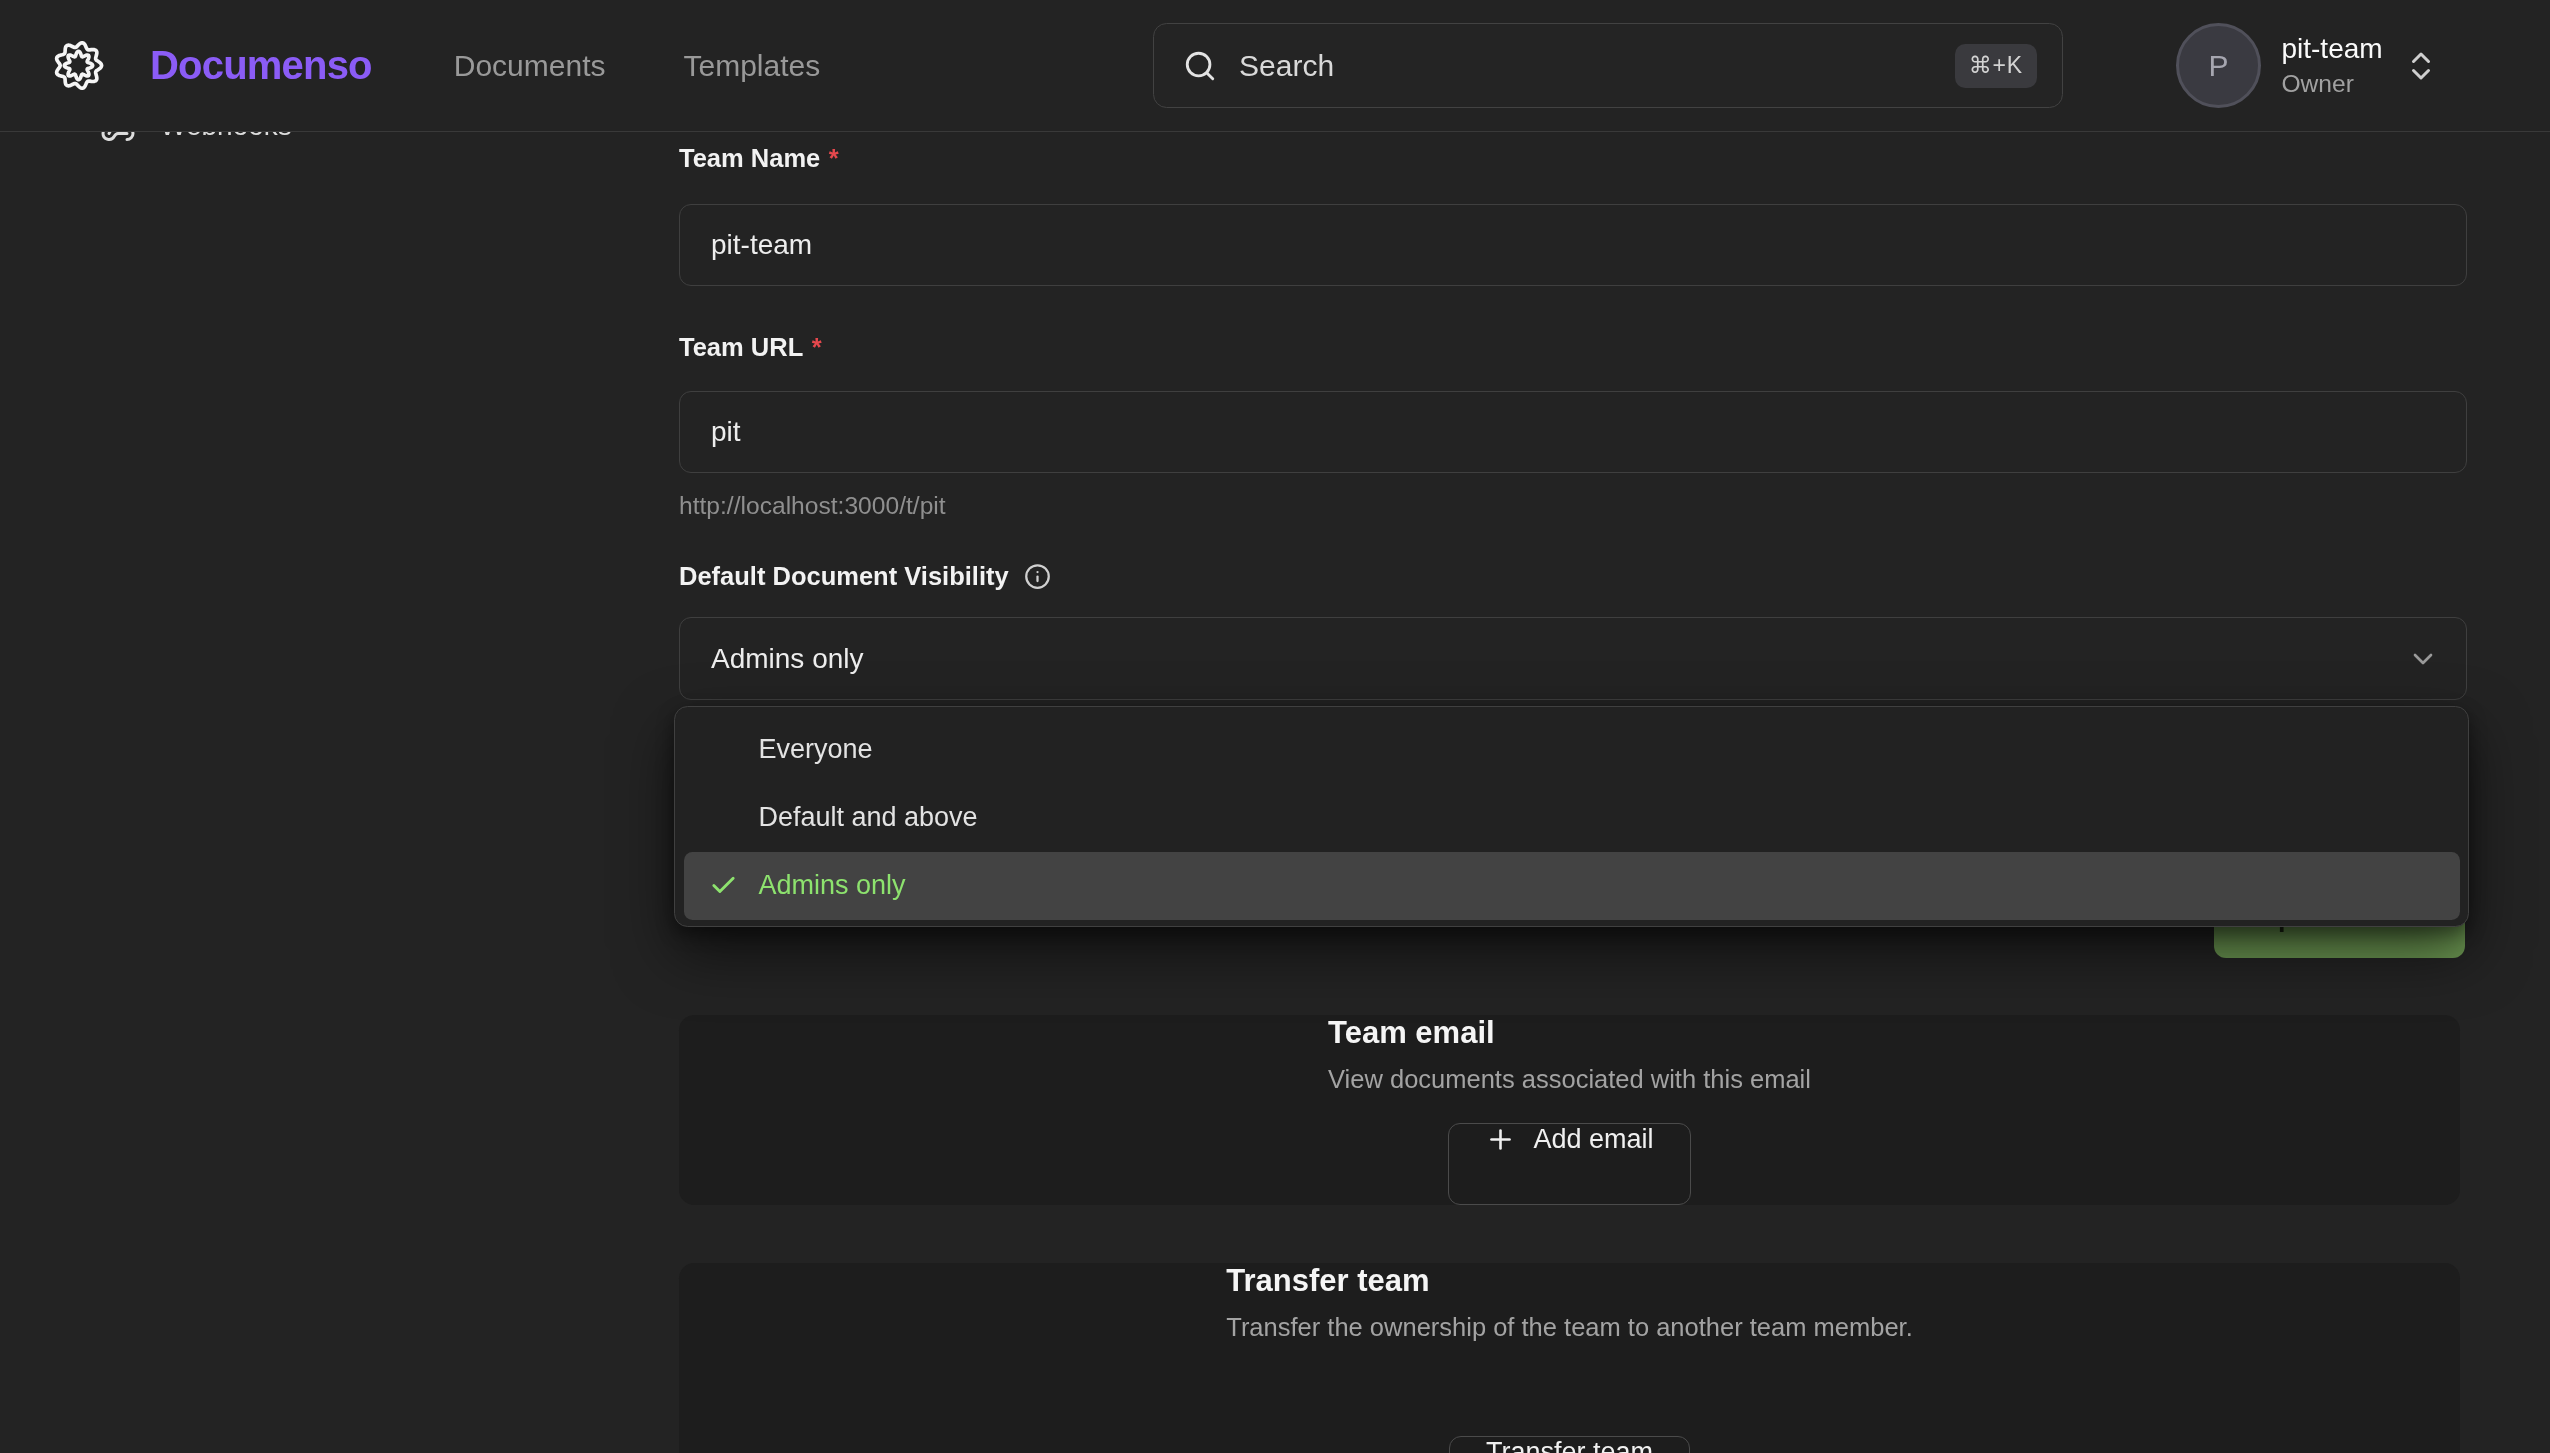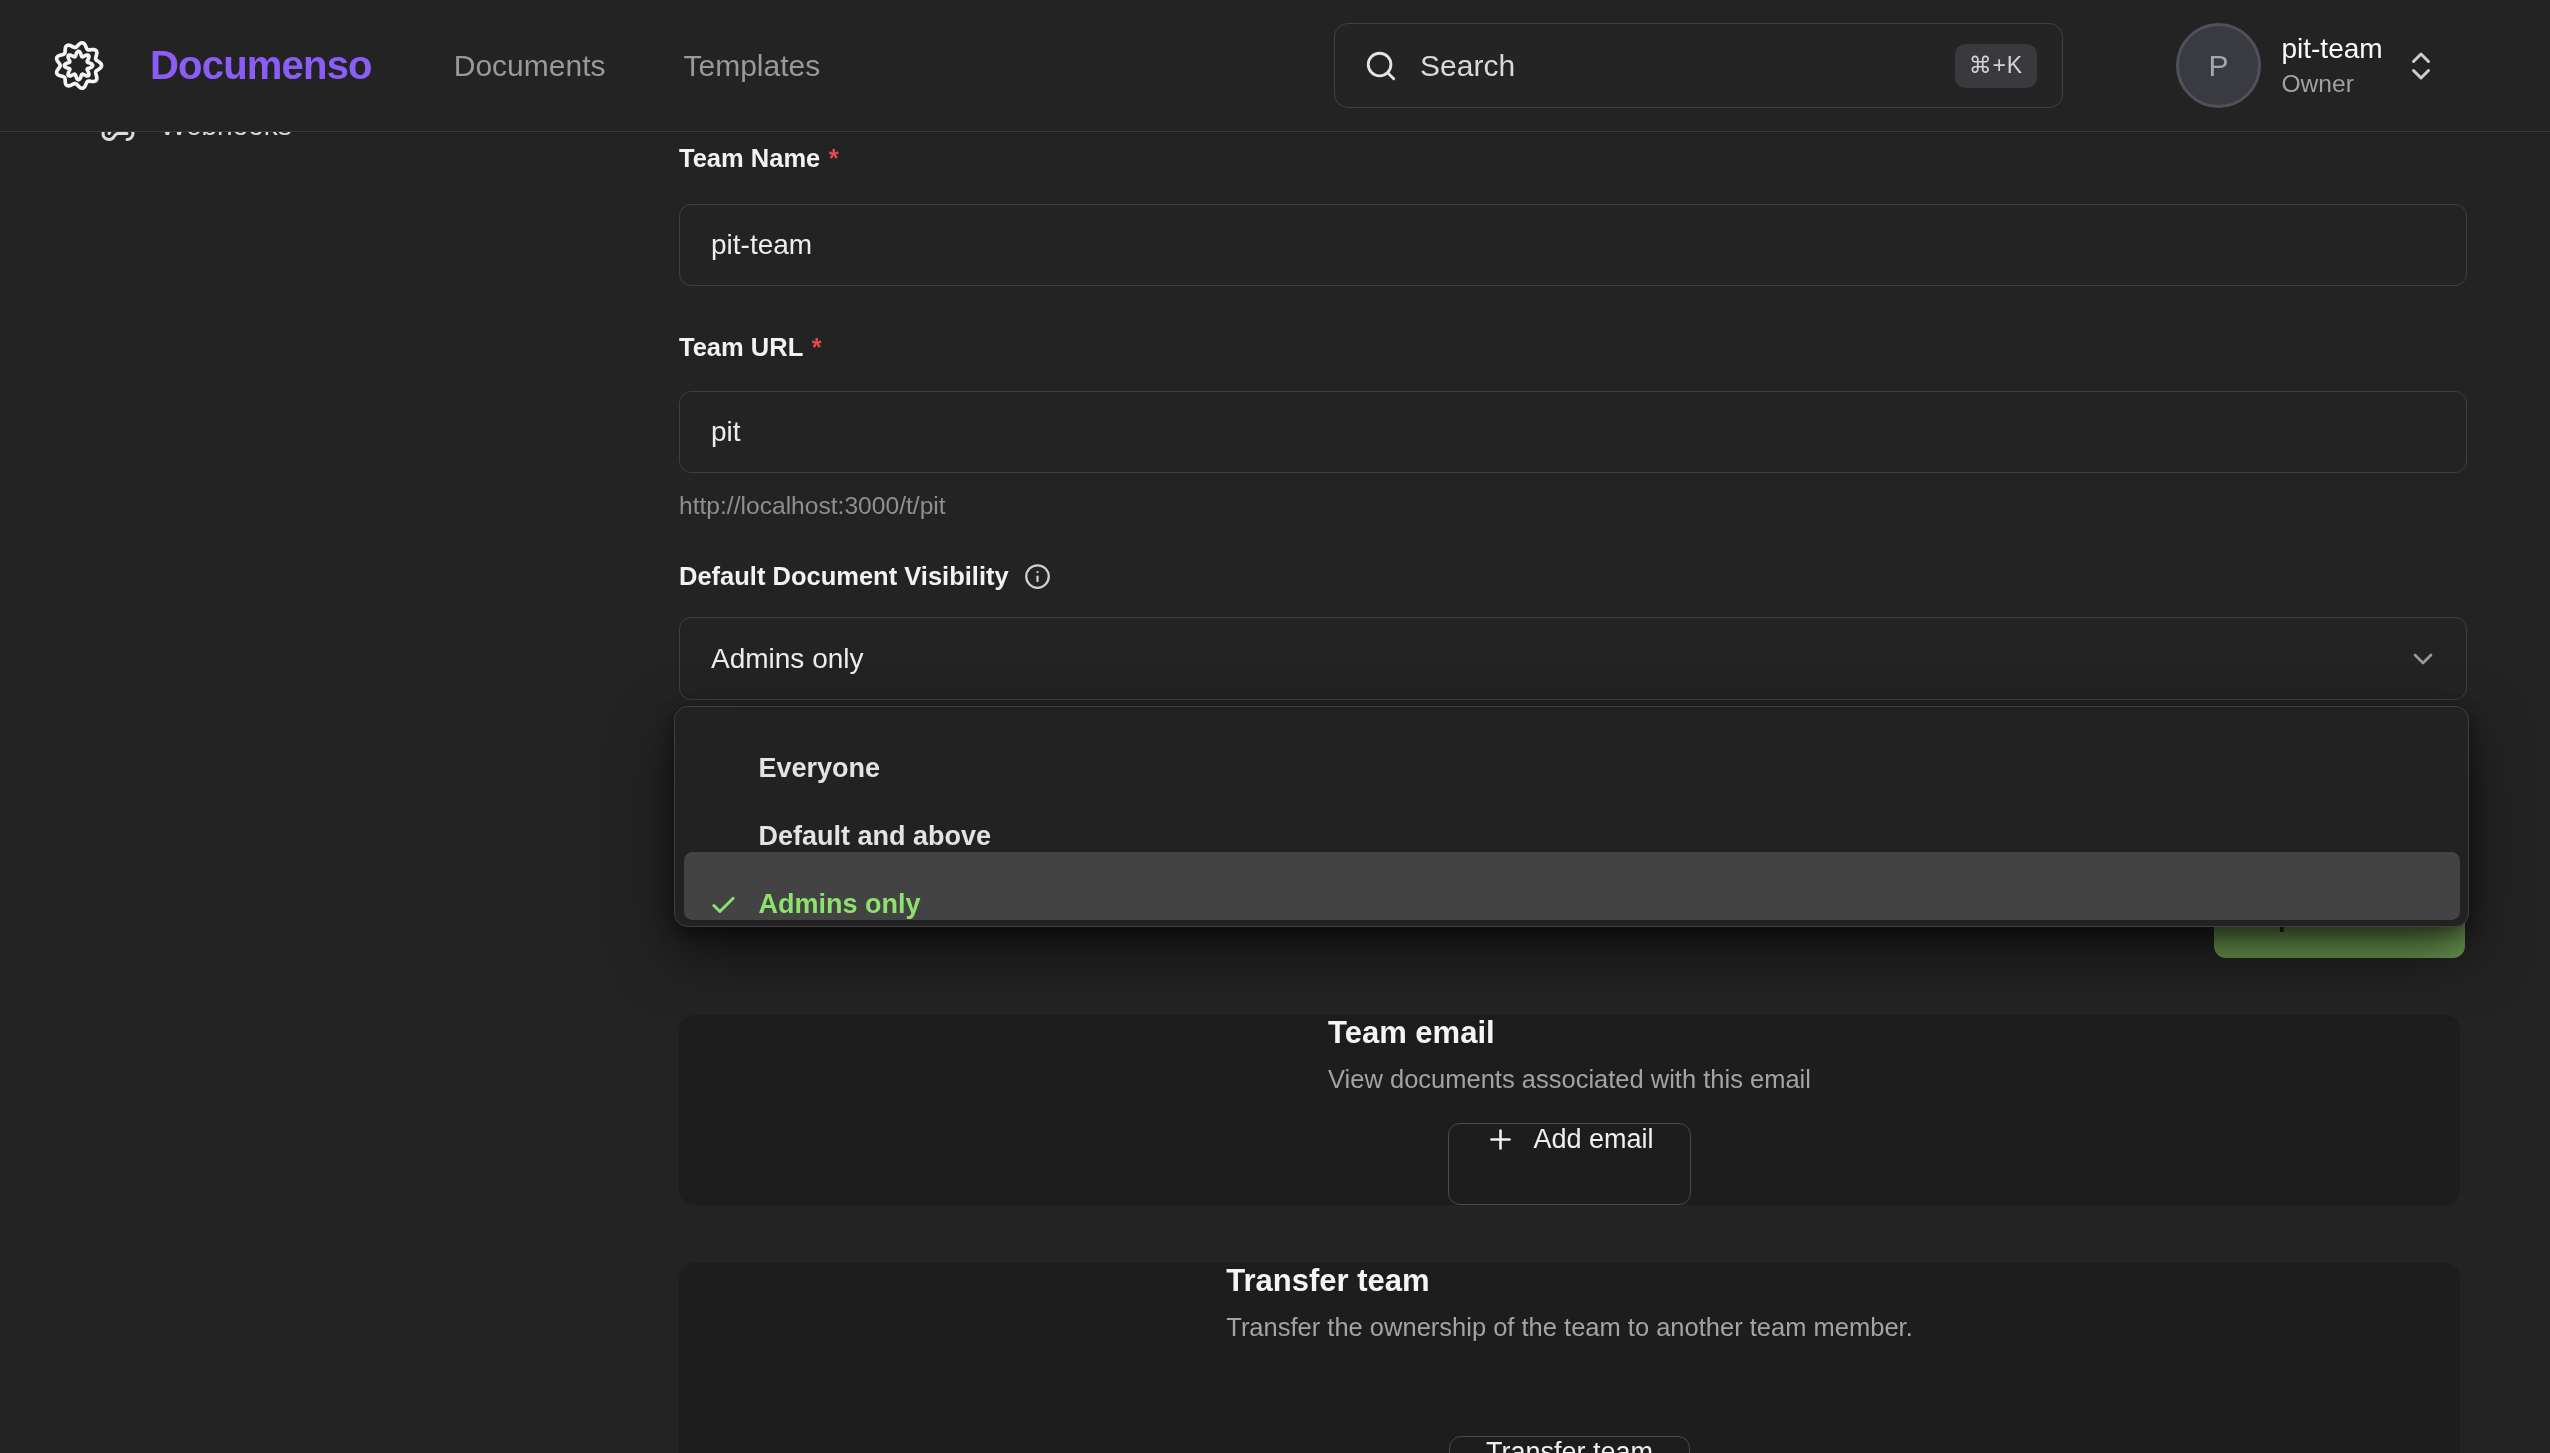--- a/index.html
+++ b/index.html
@@ -19,21 +19,21 @@
     display:flex; align-items:center;
     padding:0 111px 0 53px; z-index:50;
   }
   .brand { display:flex; align-items:center; gap:22px; cursor:pointer; }
   .brand-logo { width:51px; height:51px; color:#f5f5f5; }
   .brand-name { font-size:40px; font-weight:800; letter-spacing:-0.8px; color:#8b5cf6;margin-left:24px; }
   nav { display:flex; gap:78px; margin-left:82px; }
   nav a { font-size:30px; font-weight:500; color:#999999; text-decoration:none; cursor:pointer; }
 
   .search {
-    margin-left:auto; width:729px; height:85px;
+    margin-left:auto; width:910px; height:85px;
     border:1.7px solid #424242; border-radius:13.6px; background:#242424;
     display:flex; align-items:center; padding:0 25.5px 0 29px; gap:22px; cursor:text;
   }
   .search-icon { width:34px; height:34px; color:#e3e3e3; }
   .search-text { font-size:30px; color:#d9d9d9; }
   .kbd {
     margin-left:auto; background:#3a3a3e; border-radius:10.2px;
     padding:8.5px 13.6px; font-size:23px; color:#d3d3d3; letter-spacing:0.8px;
   }
 
@@ -82,23 +82,23 @@
   .select .chev { position:absolute; right:27px; width:32px; height:32px; color:#9a9a9a; }
 
   
   .dropdown {
     position:absolute; left:674px; top:706px; width:1795px; height:221px;
     background:#222222; border:1.7px solid #404040; border-radius:13.6px;
     padding:8.5px; z-index:20;
     box-shadow:0 25.5px 59px rgba(0,0,0,.55), 0 6.8px 17px rgba(0,0,0,.4);
   }
   .option {
-    height:68px; display:flex; align-items:flex-end; gap:20.4px;
+    height:68px; display:flex; align-items:center; gap:20.4px;
     padding:0 20.4px 0 25.5px; border-radius:8.5px;
-    font-size:27px; color:#e3e3e3; cursor:pointer;font-weight:bold;
+    font-size:27px; color:#e3e3e3; cursor:pointer;
   }
   .check-icon { width:29px; height:29px; visibility:hidden; color:#8de26e; }
   .option.selected { background:#434343; color:#8de26e; }
   .option.selected .check-icon { visibility:visible; }
 
   
   .update-btn {
     position:absolute; left:2214px; top:876px; width:251px; height:82px;
     background:#6b9651; border:none; border-radius:12px;
     display:grid; place-items:center;

